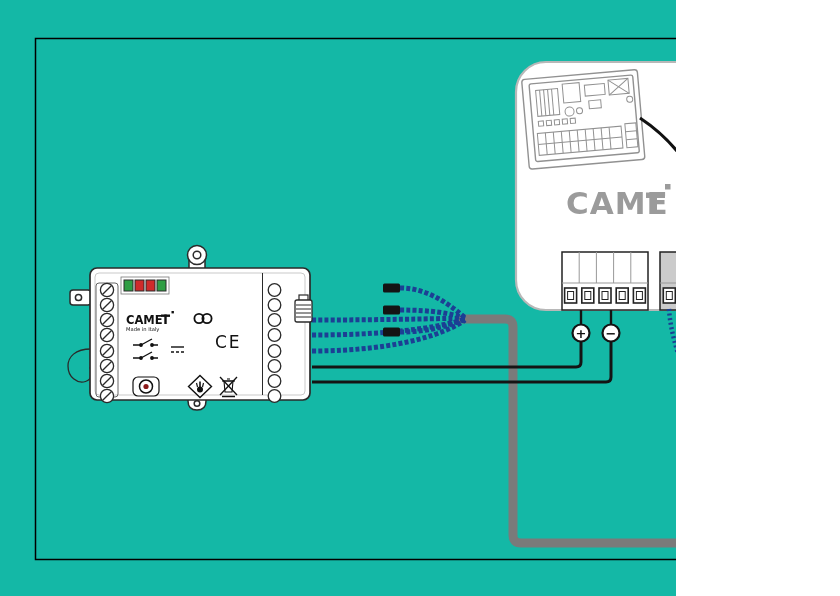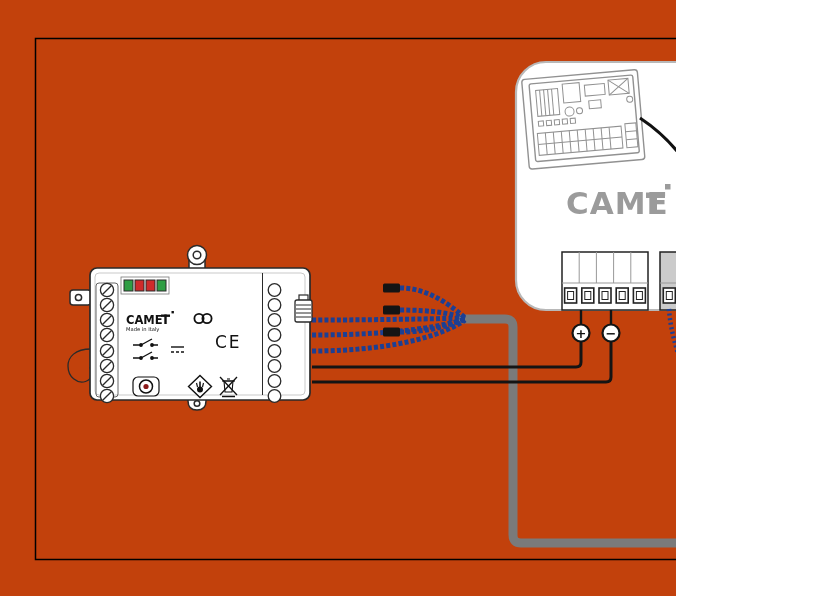--- a/index.html
+++ b/index.html
@@ -1,16 +1,16 @@
 <!DOCTYPE html>
 <html><head>
 <meta charset="utf-8">
 <style>
   html,body{margin:0;padding:0;background:#fff;}
-  .page{position:relative;width:676px;height:596px;background:#c2410c;overflow:hidden;
+  .page{position:relative;width:676px;height:596px;background:#14b8a6;overflow:hidden;
         font-family:"DejaVu Sans",sans-serif;}
   svg{display:block;}
   .frame{fill:none;stroke:#000;stroke-width:1.5;}
   .panel-outline{fill:#fff;stroke:#b8b8b8;stroke-width:2.2;}
   .pcb-line{fill:#fff;stroke:#919191;stroke-width:1.4;}
   .pcb-thin{stroke:#919191;stroke-width:1;fill:none;}
   .mod-line{fill:#fff;stroke:#2a2a2a;stroke-width:1.5;}
   .mod-thin{fill:none;stroke:#2a2a2a;stroke-width:1.3;}
   .blue-wire{fill:none;stroke:#1c3f94;stroke-width:5;stroke-dasharray:4 2.2;}
   .blue-dot{fill:none;stroke:#1c3f94;stroke-width:4.5;stroke-dasharray:2 2.6;}

